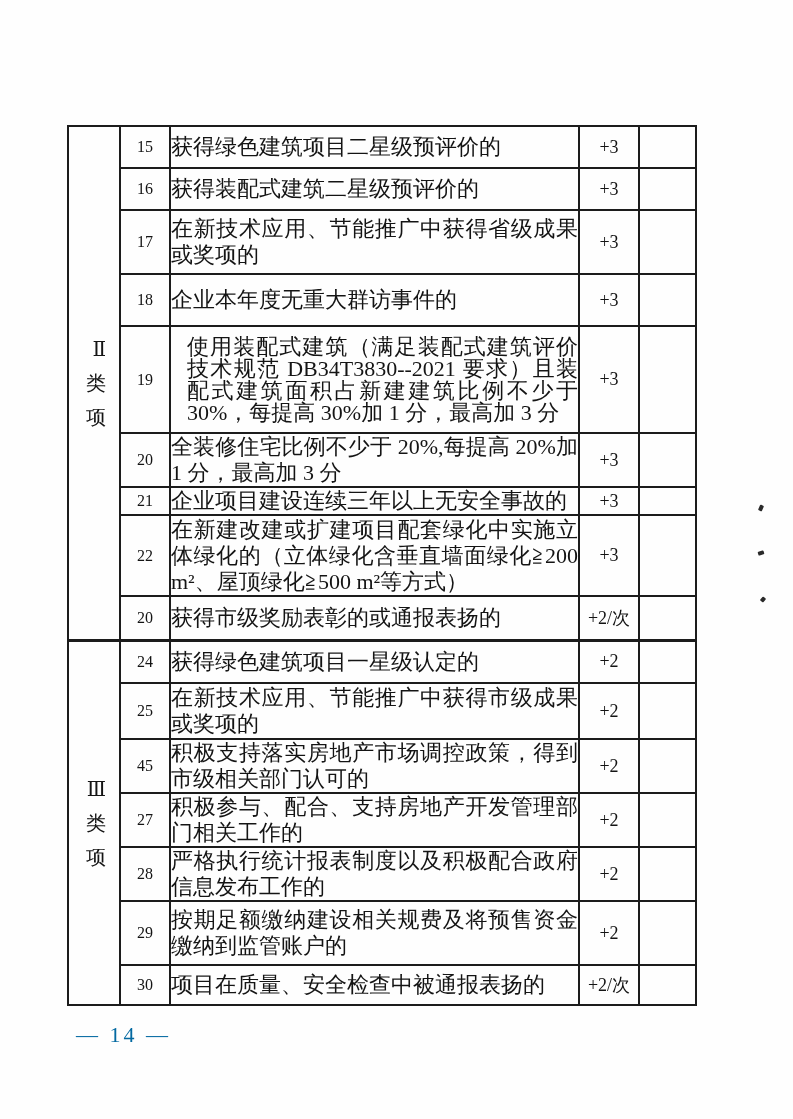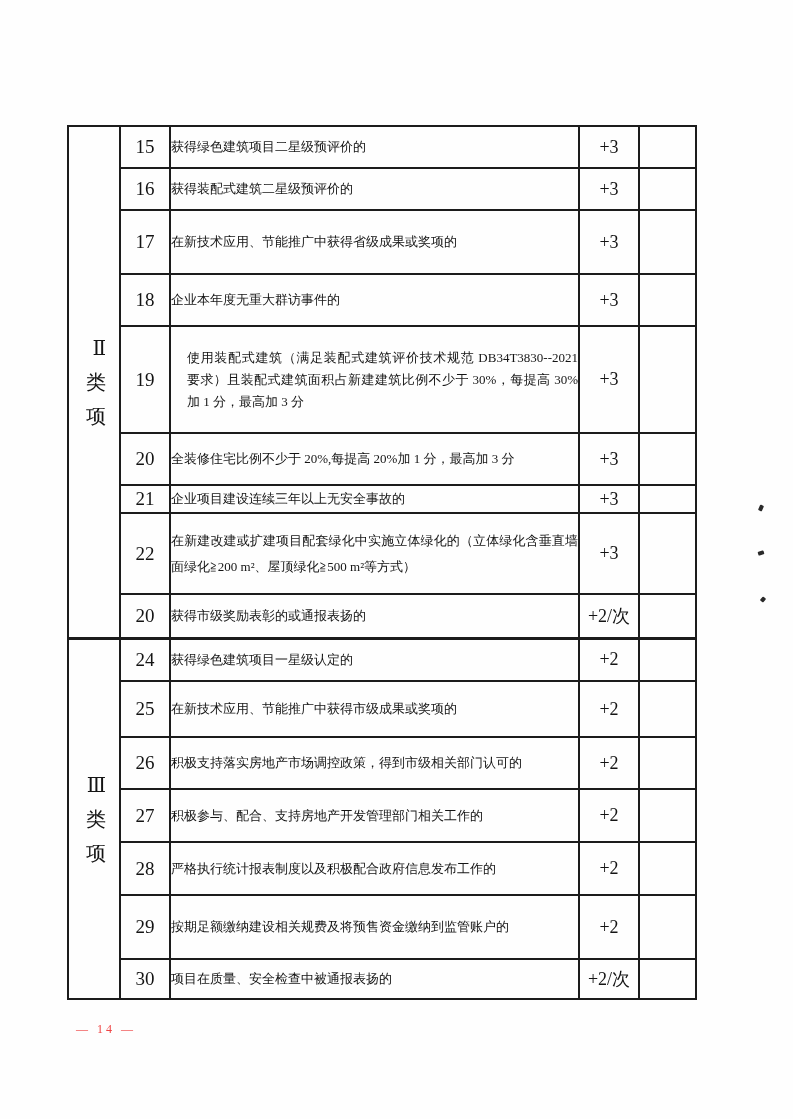--- a/index.html
+++ b/index.html
@@ -30,44 +30,44 @@
   .cat-label {
     width: 24px;
     margin: 0 auto;
     word-break: break-all;
     font-size: 20px;
     line-height: 34px;
     text-align: right;
   }
   td.no-cell {
     text-align: center;
-    font-size: 19px;
+    font-size: 16px;
   }
   td.desc-cell {
     padding: 3px 9px 3px 9px;
-    font-size: 13px;
+    font-size: 22px;
     line-height: 26px;
     text-align: justify;
     text-align-last: left;
     margin-left: 31px;
   }
   td.desc-cell.tight { line-height: 22px; padding-left: 16px; }
   td.score-cell {
     text-align: center;
     font-size: 18px;
   }
   td.fill-cell { background: #fefefe; }
   tr.section-start td { border-top-width: 3px; }
   .footer-pagenum {
     position: absolute;
     left: 76px;
     top: 1022px;
-    font-size: 12px;
+    font-size: 22px;
     letter-spacing: 3px;
-    color: #ef4444;
+    color: #0369a1;
   }
   .speck {
     position: absolute;
     background: #2a2a2a;
   }
   .speck-1 { left: 759px; top: 505px; width: 4px; height: 6px; transform: rotate(24deg); border-radius: 1px; }
   .speck-2 { left: 758px; top: 551px; width: 6px; height: 4px; transform: rotate(-18deg); border-radius: 1px; }
   .speck-3 { left: 761px; top: 597px; width: 4px; height: 5px; transform: rotate(40deg); border-radius: 1px; }
 </style>
 </head>
@@ -152,21 +152,21 @@
       <td class="score-cell">+2</td>
       <td class="fill-cell"></td>
     </tr>
     <tr style="height:56px">
       <td class="no-cell">25</td>
       <td class="desc-cell">在新技术应用、节能推广中获得市级成果或奖项的</td>
       <td class="score-cell">+2</td>
       <td class="fill-cell"></td>
     </tr>
     <tr style="height:52px">
-      <td class="no-cell">26</td>
+      <td class="no-cell">45</td>
       <td class="desc-cell">积极支持落实房地产市场调控政策，得到市级相关部门认可的</td>
       <td class="score-cell">+2</td>
       <td class="fill-cell"></td>
     </tr>
     <tr style="height:53px">
       <td class="no-cell">27</td>
       <td class="desc-cell">积极参与、配合、支持房地产开发管理部门相关工作的</td>
       <td class="score-cell">+2</td>
       <td class="fill-cell"></td>
     </tr>

